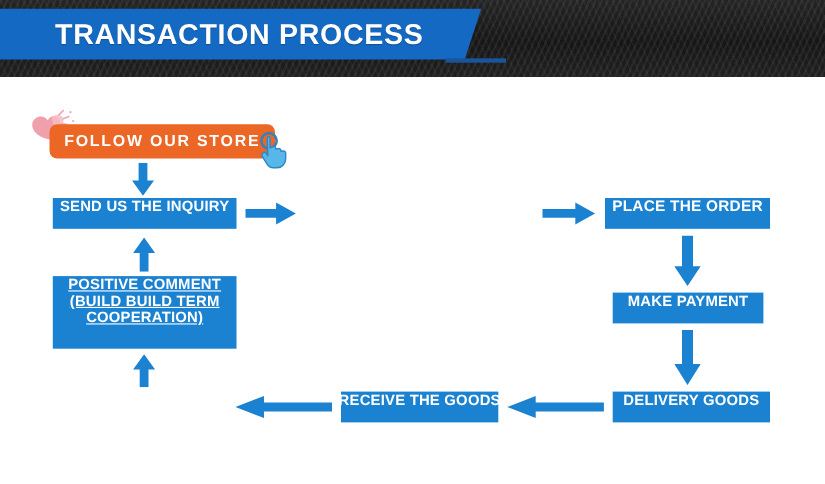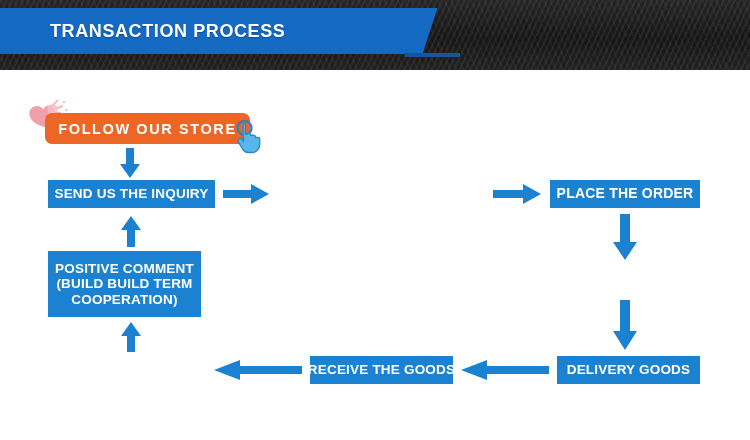--- a/index.html
+++ b/index.html
@@ -28,38 +28,38 @@
   }
   .header-banner{
     position:absolute;left:-40px;top:8px;width:470px;height:46px;
     background:#1469c2;
     transform:skewX(-18deg);
   }
   .header-title{
     position:absolute;left:50px;top:8px;height:46px;
     display:flex;align-items:center;
     color:#ffffff;
-    font-size:18px;font-weight:bold;letter-spacing:.6px;
+    font-size:26px;font-weight:bold;letter-spacing:.6px;
     text-shadow:0 1px 1px rgba(0,0,0,.25);
     white-space:nowrap;
   }
   .header-underline{
     position:absolute;left:405px;top:53px;width:55px;height:4px;
     background:#19559c;
   }
 
   
   .flow{position:absolute;left:0;top:70px;width:750px;height:370px;}
 
   .node{
     position:absolute;
     background:#1b82d2;
     color:#ffffff;
     display:flex;flex-direction:column;
-    align-items:center;justify-content:center;
+    align-items:center;justify-content:flex-start;
     text-align:center;
     font-weight:bold;
     line-height:1.12;
     letter-spacing:.2px;
     box-sizing:border-box;
   }
   .node .l{display:block;white-space:nowrap;}
 
   
   .follow{
@@ -125,31 +125,34 @@
 
     <div class="node" style="left:48px;top:110px;width:167px;height:28px;font-size:13.5px;">
       <span class="l">SEND US THE INQUIRY</span>
     </div>
 
 
     <div class="node" style="left:550px;top:110px;width:150px;height:28px;font-size:14px;">
       <span class="l">PLACE THE ORDER</span>
     </div>
 
+    <div class="node" style="left:557px;top:196px;width:137px;height:28px;font-size:13.5px;">
+      <span class="l">MAKE PAYMENT</span>
+    </div>
 
     <div class="node" style="left:310px;top:286px;width:143px;height:28px;font-size:13.5px;">
       <span class="l">RECEIVE THE GOODS</span>
     </div>
 
     <div class="node" style="left:557px;top:286px;width:143px;height:28px;font-size:13.5px;">
       <span class="l">DELIVERY GOODS</span>
     </div>
 
 
-    <div class="node" style="left:48px;top:181px;width:153px;height:66px;font-size:13.5px;">
+    <div class="node" style="left:48px;top:181px;width:167px;height:66px;font-size:13.5px;text-decoration:underline;">
       <span class="l">POSITIVE COMMENT</span>
       <span class="l">(BUILD BUILD TERM</span>
       <span class="l">COOPERATION)</span>
     </div>
 
     <svg class="arrow" style="left:223px;top:113px;width:46px;height:22px;" viewBox="0 0 46 22">
       <path d="M0 7h28V1l18 10-18 10v-6H0z" fill="#1b82d2"></path>
     </svg>
 
     <svg class="arrow" style="left:493px;top:113px;width:48px;height:22px;" viewBox="0 0 48 22">

